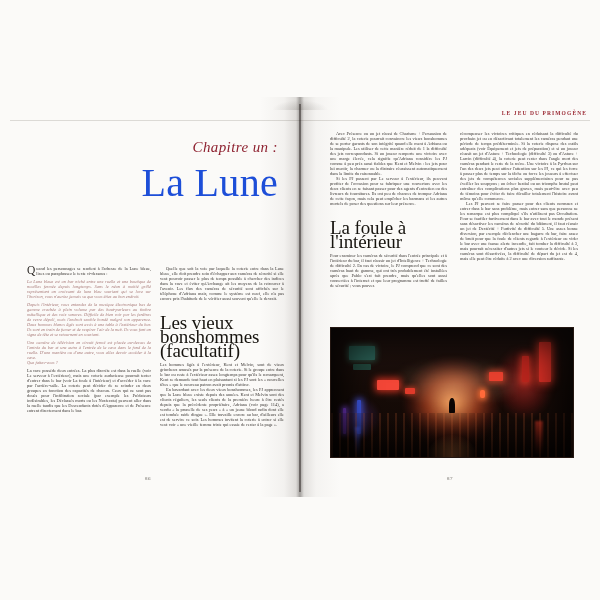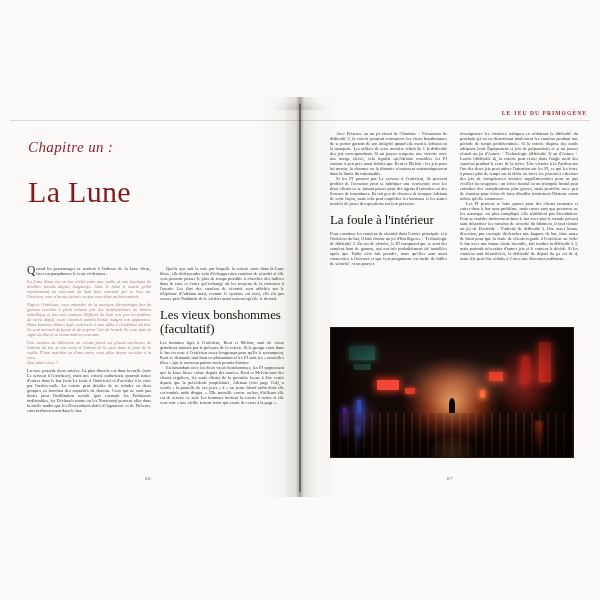--- a/index.html
+++ b/index.html
@@ -28,37 +28,37 @@
       rgba(90,80,72,0) 100%);
   }
   .spine-line{position:absolute;left:299px;top:104px;width:2px;height:388px;background:rgba(30,25,22,0.45);}
   .spine-topfade{position:absolute;left:260px;top:88px;width:80px;height:22px;
     background:radial-gradient(ellipse 40px 14px at 50% 100%, rgba(60,52,46,0.18), rgba(60,52,46,0) 70%);}
   .page-number{position:absolute;font-size:5px;color:#6b6661;letter-spacing:0.5px;width:24px;text-align:center;}
   .page-number.left{left:136px;top:476px;}
   .page-number.right{left:438px;top:476px;}
 
   
-  .chapter-block{position:absolute;left:28px;top:139px;width:250px;text-align:left;font-family:Liberation Serif, serif;}
+  .chapter-block{position:absolute;left:28px;top:139px;width:250px;text-align:right;font-family:Liberation Serif, serif;}
   .chapter-kicker{
     font-style:italic;font-size:15px;line-height:16px;color:#8e2130;letter-spacing:0.4px;
   }
-  .chapter-title{margin-top:18px;font-size:30px;line-height:37px;color:#7f1d1d;letter-spacing:0.3px;}
+  .chapter-title{margin-top:9px;font-size:40px;line-height:37px;color:#1d4ed8;letter-spacing:0.3px;}
 
   
   .col{position:absolute;text-align:justify;font-size:4.4px;line-height:5px;color:#3a3633;
        text-justify:inter-word;}
   .col p{margin:0;}
   .col p.indent{text-indent:6px;}
   .col p.gap{margin-top:3px;}
   .readaloud{color:#a87a78;font-style:italic;}
   .readaloud-q{color:#a87a78;font-style:italic;margin-top:3px;}
   .section-heading{
-    font-size:13px;line-height:14px;color:#17140f;letter-spacing:-0.1px;
-    margin:7px 0 4px 0;text-align:left;font-weight:normal;
+    font-size:19px;line-height:14px;color:#17140f;letter-spacing:-0.1px;
+    margin:15px 0 4px 0;text-align:left;font-weight:normal;
   }
   .dropcap{float:left;font-size:11.5px;line-height:9.5px;padding-right:1px;color:#2a2623;}
 
   .lp-col1{left:27px;top:266px;width:124px;}
   .lp-col2{left:160px;top:266px;width:124px;}
   .rp-col1{left:330px;top:131px;width:117px;}
   .rp-col2{left:460px;top:131px;width:118px;}
 
   
   .photo{

